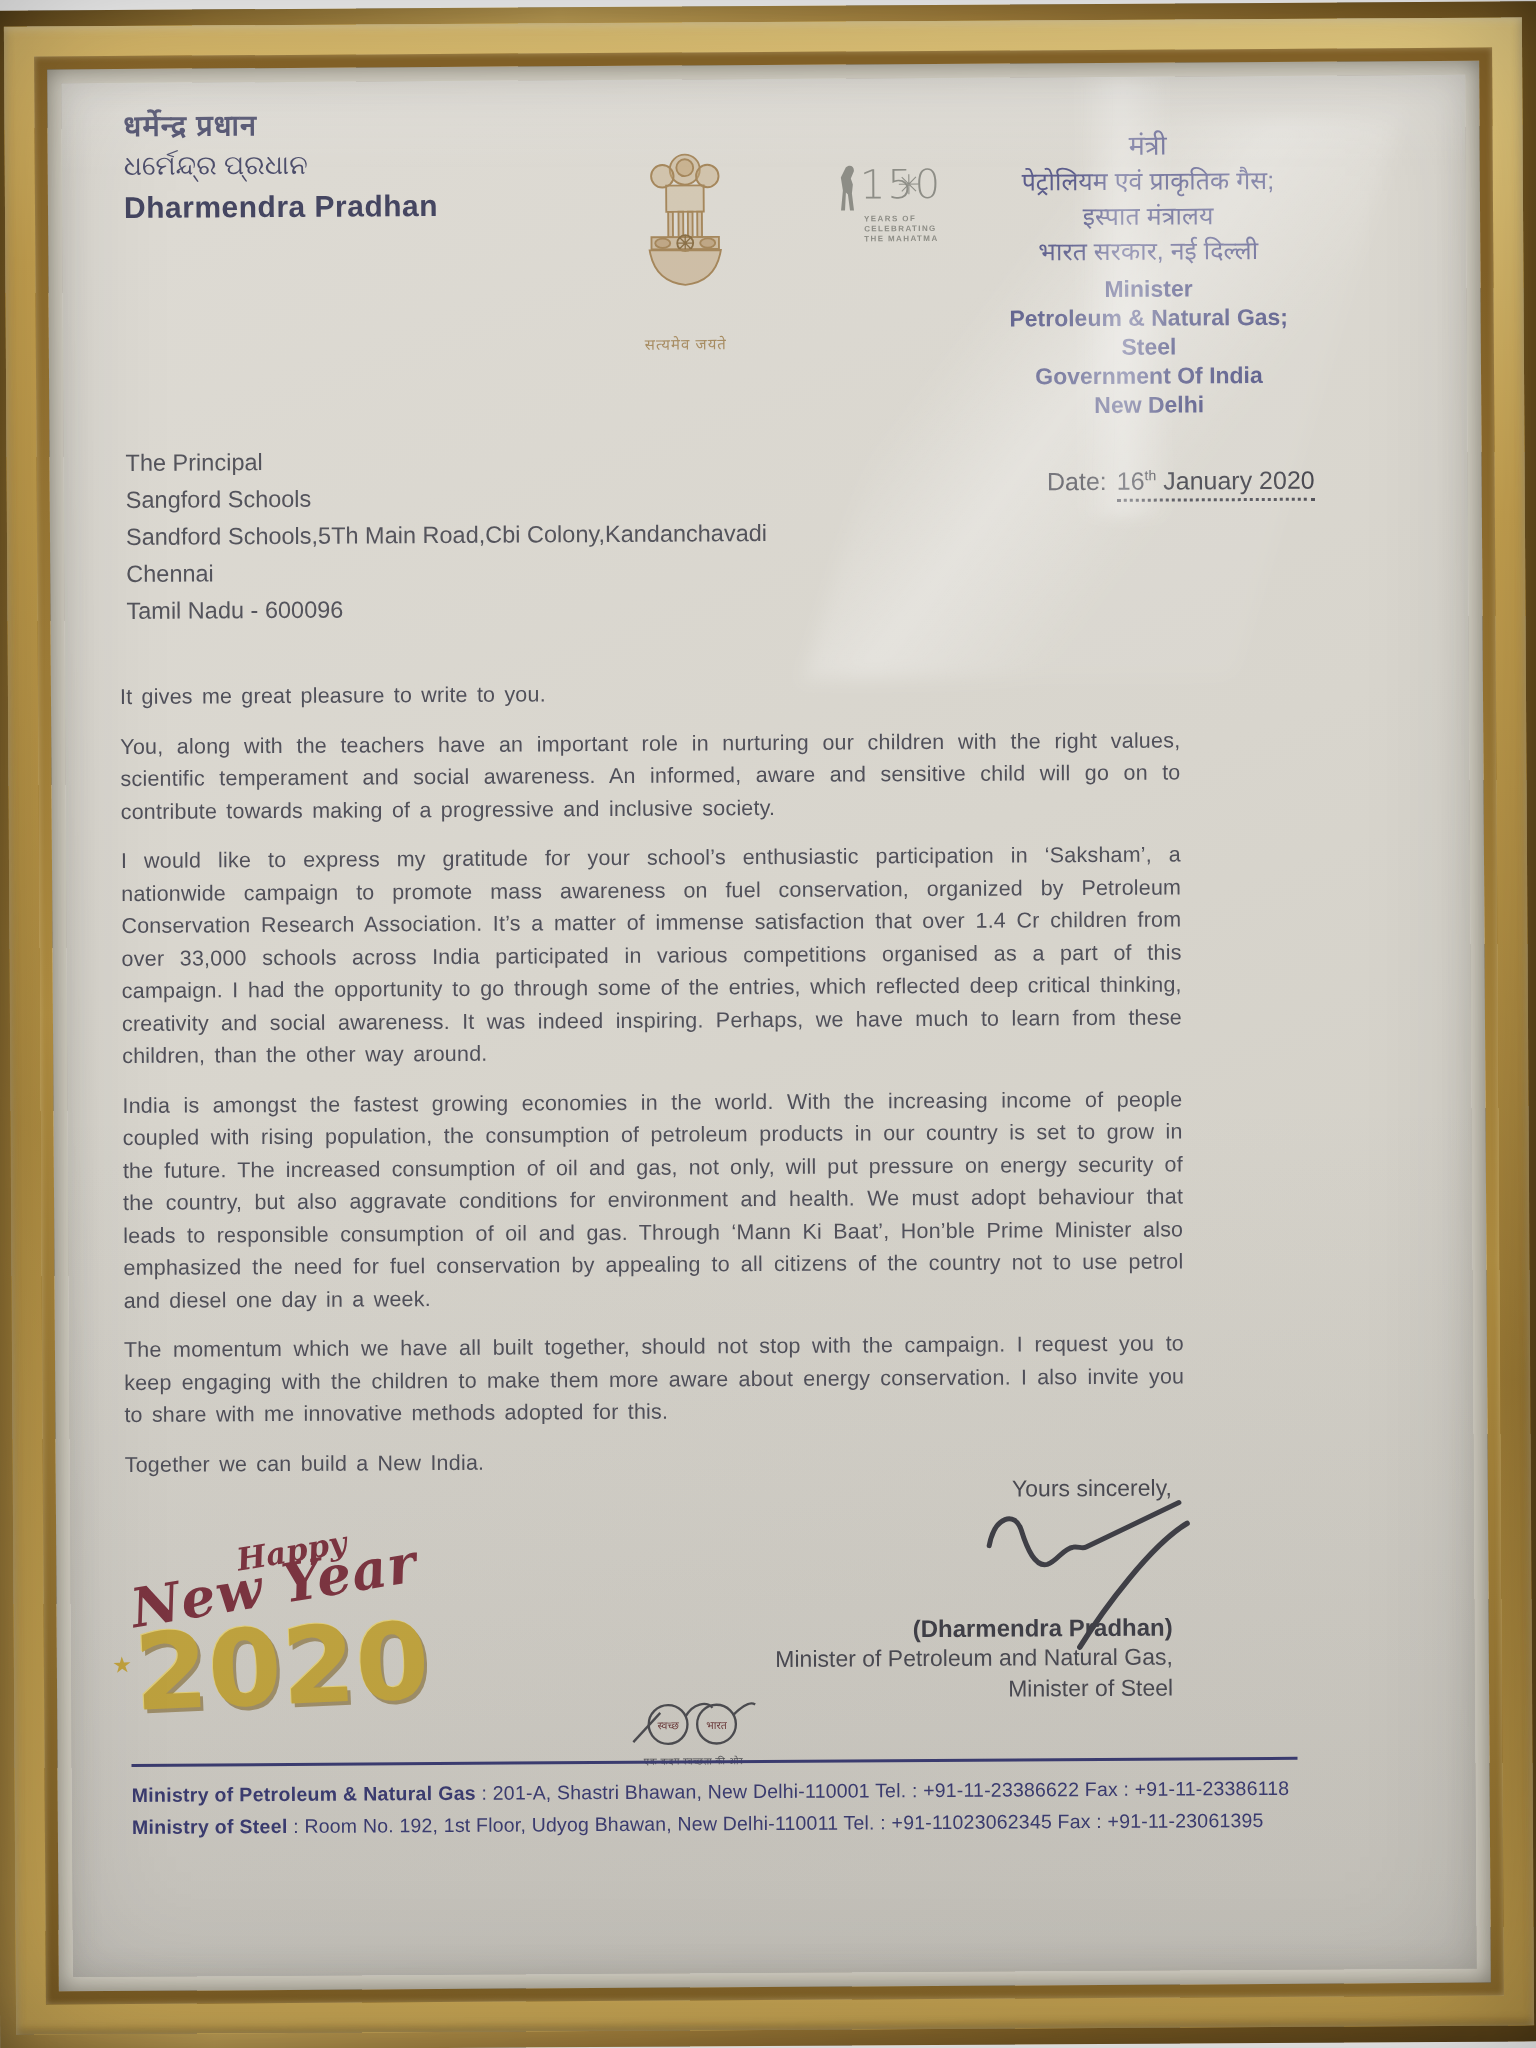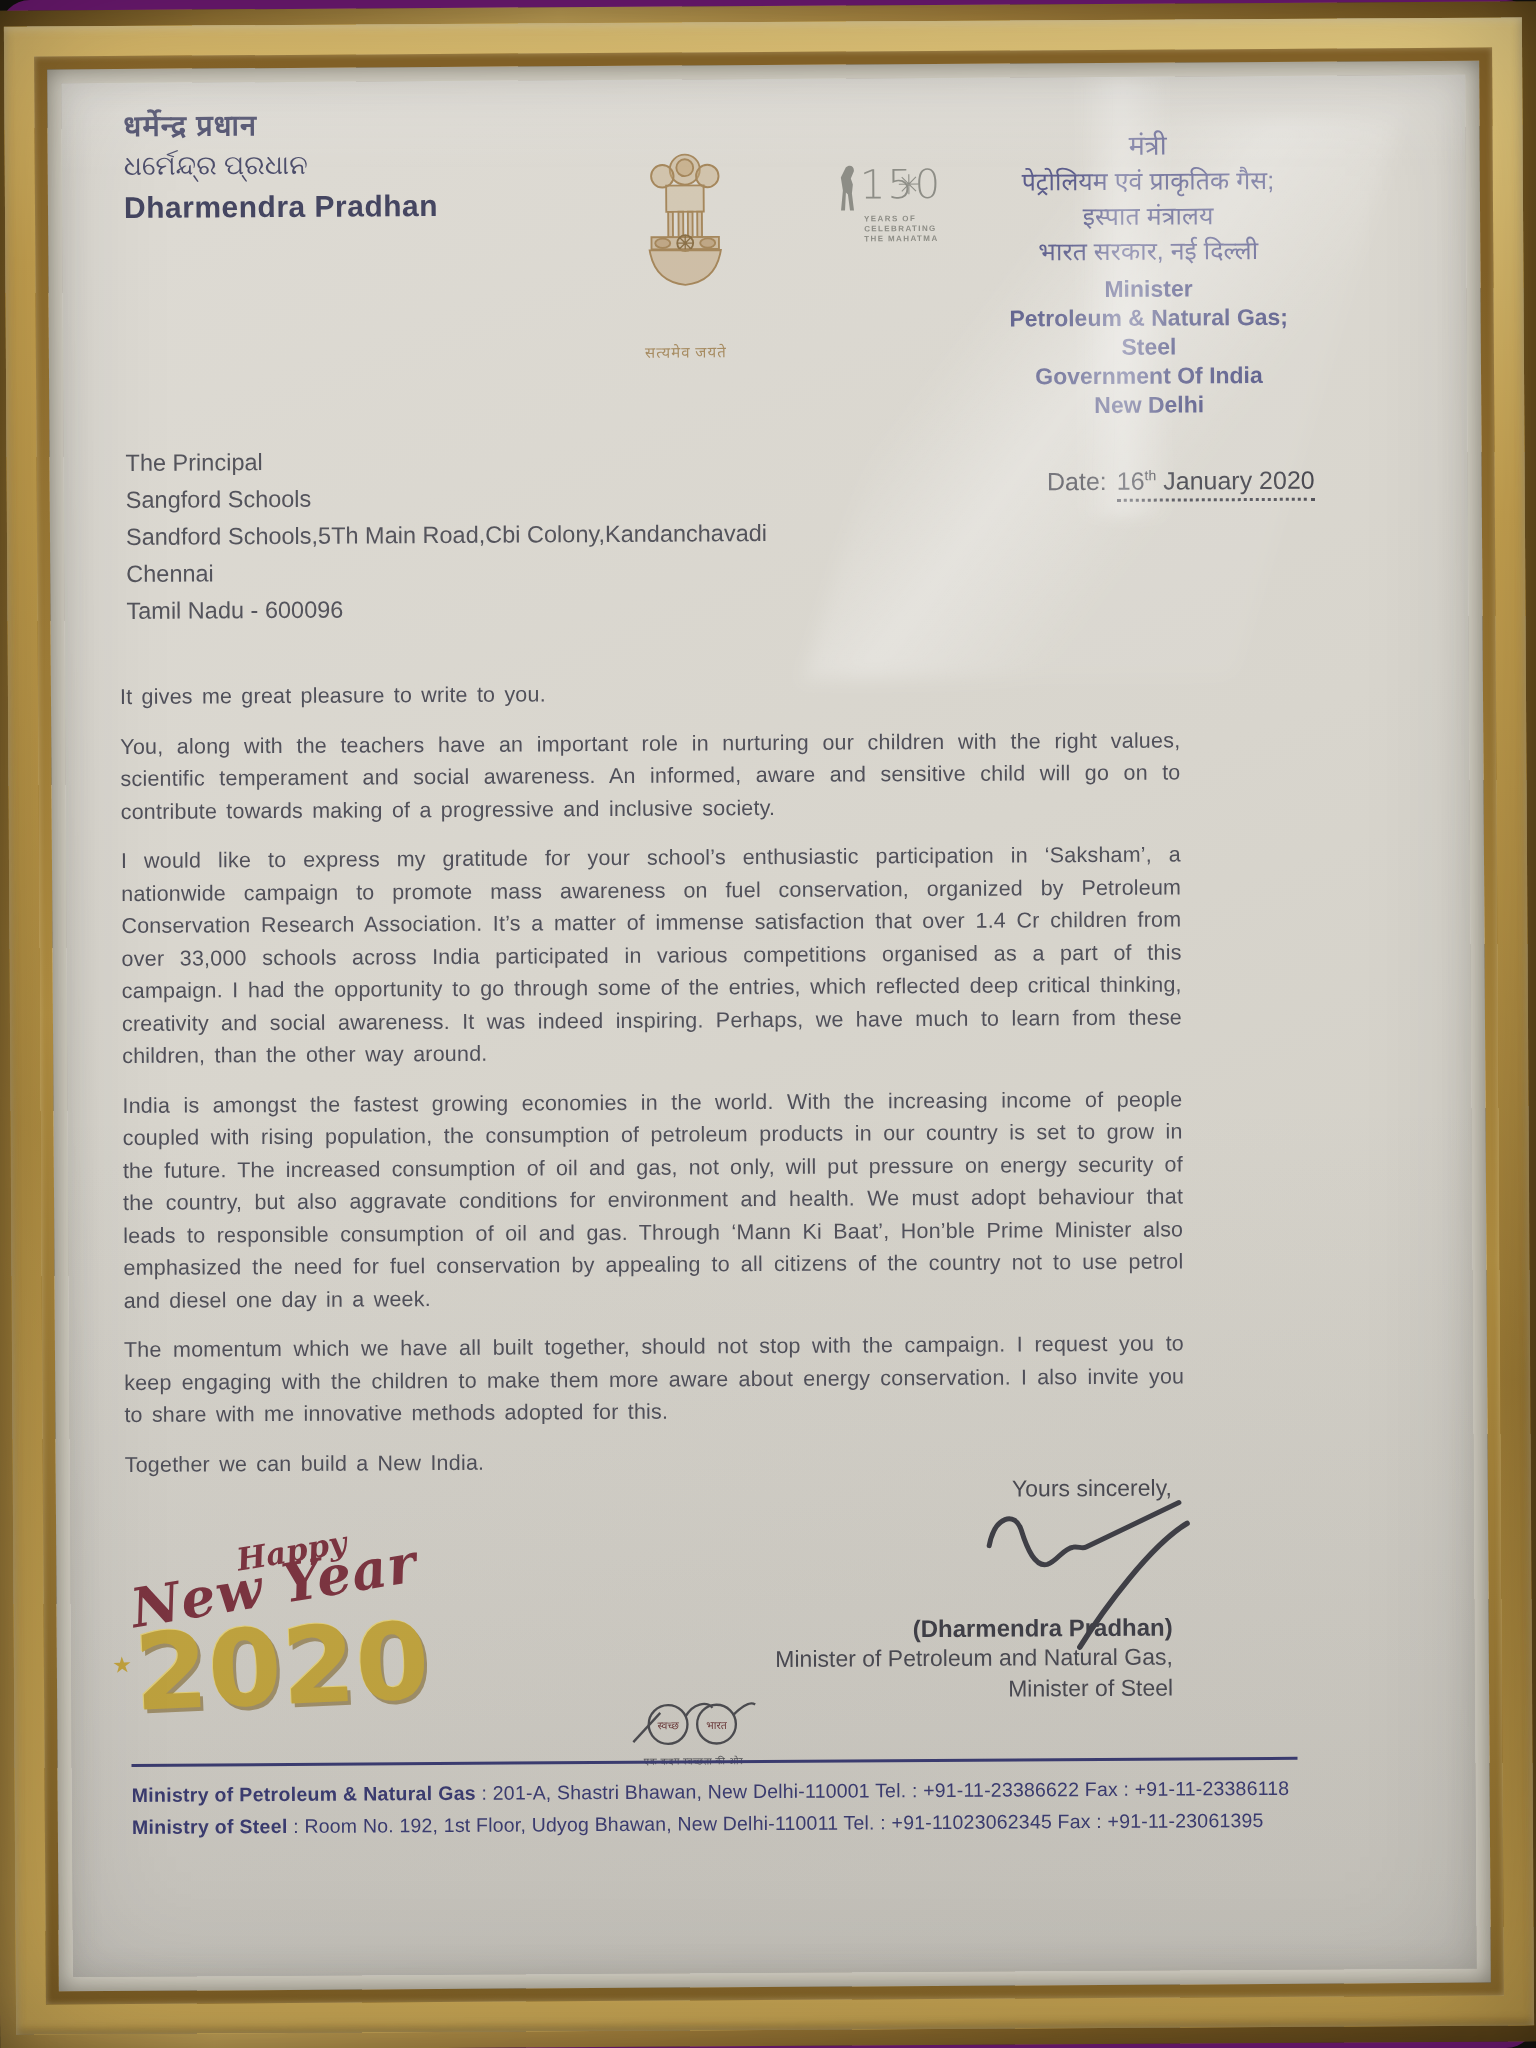--- a/index.html
+++ b/index.html
@@ -1,17 +1,17 @@
 <!DOCTYPE html>
 <html><head>
 <meta charset="utf-8">
 <style>
   html,body{margin:0;padding:0;width:1536px;height:2048px;overflow:hidden;background:#141210;
     font-family:"Liberation Sans","DejaVu Sans",sans-serif;}
-  .photo{position:relative;width:1536px;height:2048px;background:#701a75;border-radius:30px;}
+  .photo{position:relative;width:1536px;height:2048px;background:#ffffff;}
   
   .frame-outer{position:absolute;left:-6px;top:6px;right:-8px;bottom:2px;
     transform:rotate(-0.35deg);
     background:linear-gradient(100deg,#6e521f,#a9853c 12%,#d7b360 30%,#b99144 52%,#8d6a2a 74%,#6a4e1d 95%);
     box-shadow:inset 0 0 60px rgba(0,0,0,.35);padding:16px;box-sizing:border-box;}
   .frame-band2{width:100%;height:100%;box-sizing:border-box;padding:30px;
     background:linear-gradient(190deg,#eed488,#cfa954 22%,#a5813655 60%,#c9a755),linear-gradient(100deg,#b08c3e,#e2c06c 40%,#967430);
     box-shadow:inset 0 2px 8px rgba(255,248,220,.5),inset 0 -3px 10px rgba(60,40,5,.5);}
   .frame-band3{width:100%;height:100%;box-sizing:border-box;padding:13px;
     background:linear-gradient(10deg,#7c5d24,#bb9645 45%,#8a672a 90%);
@@ -21,21 +21,21 @@
   
   .paper{position:relative;width:100%;height:100%;box-sizing:border-box;overflow:hidden;
     background:linear-gradient(160deg,#dedbd4 0%,#d8d5cd 45%,#cfccc3 100%);
     box-shadow:inset 0 0 30px rgba(70,65,50,.18);}
   
   .lh-left{position:absolute;left:62px;top:22px;color:#4b4c6a;}
   .name-hi{font-size:29px;font-weight:bold;letter-spacing:1px;}
   .name-or{font-size:27px;margin-top:7px;}
   .name-en{font-size:30px;font-weight:bold;margin-top:9px;color:#45466100;color:#454661;letter-spacing:.5px;}
   .emblem{position:absolute;left:548px;top:62px;width:150px;text-align:center;}
-  .emblem-caption{font-size:15px;color:#a78c62;margin-top:18px;letter-spacing:1px;font-family:Liberation Serif, serif;}
+  .emblem-caption{font-size:15px;color:#a78c62;margin-top:10px;letter-spacing:1px;}
   .logo150{position:absolute;left:772px;top:86px;color:#8d8d86;}
   .logo150-row{position:relative;display:flex;align-items:flex-start;}
   .logo150-num{font-family:"DejaVu Sans",sans-serif;font-weight:200;font-size:40px;line-height:40px;letter-spacing:2px;}
   .wheel-overlay{position:absolute;left:64px;top:9px;}
   .logo150-caption{width:92px;font-size:8px;font-weight:bold;letter-spacing:1.4px;line-height:10px;margin-left:30px;margin-top:2px;}
   .office{position:absolute;left:930px;top:52px;width:312px;text-align:center;color:#5c5d8c;}
   .office .hi{font-size:25px;line-height:35px;}
   .office .hi:first-child{font-size:27px;}
   .office .en{font-size:23px;font-weight:bold;line-height:29px;color:#585a88;}
   .office .en.first{margin-top:6px;}

